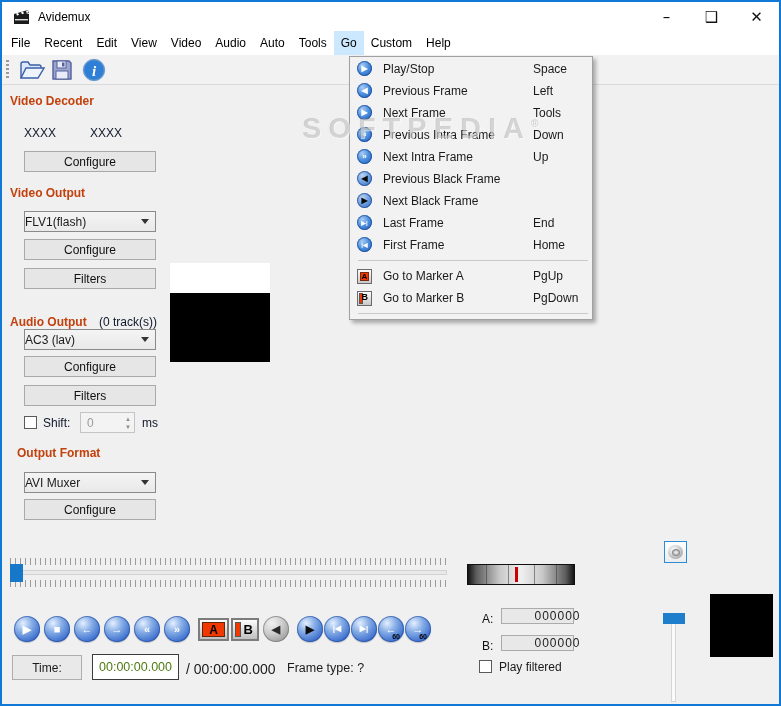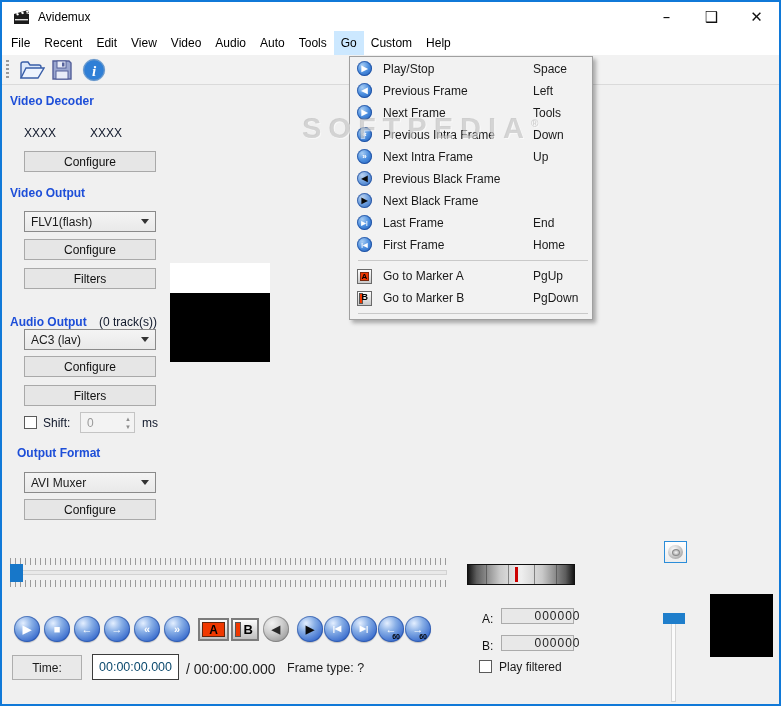--- a/index.html
+++ b/index.html
@@ -23,26 +23,26 @@
   .menubar .mitem.active { background:#cce8ff; }
 
   
   .toolbar { position:absolute; left:0; top:53px; width:100%; height:30px; background:#f2f2f2;
              border-bottom:1px solid #dadada; }
   .tb-handle { position:absolute; left:4px; top:5px; width:3px; height:20px;
                background:repeating-linear-gradient(to bottom,#9a9a9a 0 2px, transparent 2px 4px); }
   .tb-icon { position:absolute; top:3px; }
 
   
-  .hdr { position:absolute; font-weight:bold; font-size:12px; color:#1d4ed8; }
+  .hdr { position:absolute; font-weight:bold; font-size:12px; color:#c2410c; }
   .plain { position:absolute; font-size:12px; color:#0f172a; }
   .btn { position:absolute; width:132px; height:21px; background:#e6e6e6; border:1px solid #a9a9a9;
          display:flex; align-items:center; justify-content:center; font-size:12px; color:#111; }
   .combo { position:absolute; width:132px; height:21px; background:linear-gradient(#f4f4f4,#e9e9e9);
-           border:1px solid #8a8a8a; display:flex; align-items:center; padding-left:6px; font-size:12px; }
+           border:1px solid #8a8a8a; display:flex; align-items:center; font-size:12px; }
   .combo .arr { position:absolute; right:6px; top:7px; width:0; height:0;
                 border-left:4px solid transparent; border-right:4px solid transparent; border-top:5px solid #333; }
   .checkbox { position:absolute; width:13px; height:13px; background:#fff; border:1px solid #5a5a5a; }
   .spin { position:absolute; left:78px; top:410px; width:55px; height:21px; background:#f3f3f3;
           border:1px solid #c4c4c4; color:#9a9a9a; display:flex; align-items:center; padding-left:6px; }
   .spin .arrows { position:absolute; right:3px; top:2px; font-size:6px; line-height:8px; color:#8c8c8c; text-align:center; }
 
   
   .prev-white { position:absolute; left:168px; top:261px; width:100px; height:30px; background:#ffffff; }
   .prev-black { position:absolute; left:168px; top:291px; width:100px; height:69px; background:#000000; }
@@ -98,21 +98,21 @@
   .jog .redline { position:absolute; left:50%; top:2px; bottom:2px; width:3px; margin-left:-6px; background:#cc0000; }
 
   .ab-label { position:absolute; font-size:12px; color:#111; }
   .ab-field { position:absolute; left:499px; width:73px; height:16px; background:#e8e8e8; border:1px solid #ababab;
               display:flex; align-items:center; justify-content:center; letter-spacing:1px; color:#222;padding-left:40px; }
   .pf-label { position:absolute; left:497px; top:658px; }
 
   .time-btn { position:absolute; left:10px; top:653px; width:70px; height:25px; background:#e9e9e9; border:1px solid #aeaeae;
               display:flex; align-items:center; justify-content:center; }
   .time-input { position:absolute; left:90px; top:652px; width:87px; height:26px; background:#ffffff; border:1px solid #3c3c3c;
-                display:flex; align-items:center; justify-content:center; font-size:12.5px; color:#0c4a6e; }
+                display:flex; align-items:center; justify-content:center; font-size:12.5px; color:#4d7c0f; }
   .time-total { position:absolute; left:184px; top:659px; font-size:14px; }
   .frame-type { position:absolute; left:285px; top:659px; font-size:12.5px; }
 
   .spk-btn { position:absolute; left:662px; top:539px; width:23px; height:22px; border:1px solid #2b8dd9;
              background:linear-gradient(#ffffff,#ececec); display:flex; align-items:center; justify-content:center; }
   .spk-ic { width:15px; height:14px; border-radius:50%; background:radial-gradient(circle at 40% 35%, #ffffff 0%, #d6d6d6 40%, #8b8b8b 100%);
             display:flex; align-items:center; justify-content:center; }
   .spk-ic::after { content:""; width:6px; height:5px; border-radius:50%; background:radial-gradient(#f5f5f5,#9c9c9c); border:1px solid #8a8a8a; }
 
   .vol-groove { position:absolute; left:669px; top:616px; width:5px; height:84px; background:#fbfbfb; border:1px solid #d5d5d5; }

